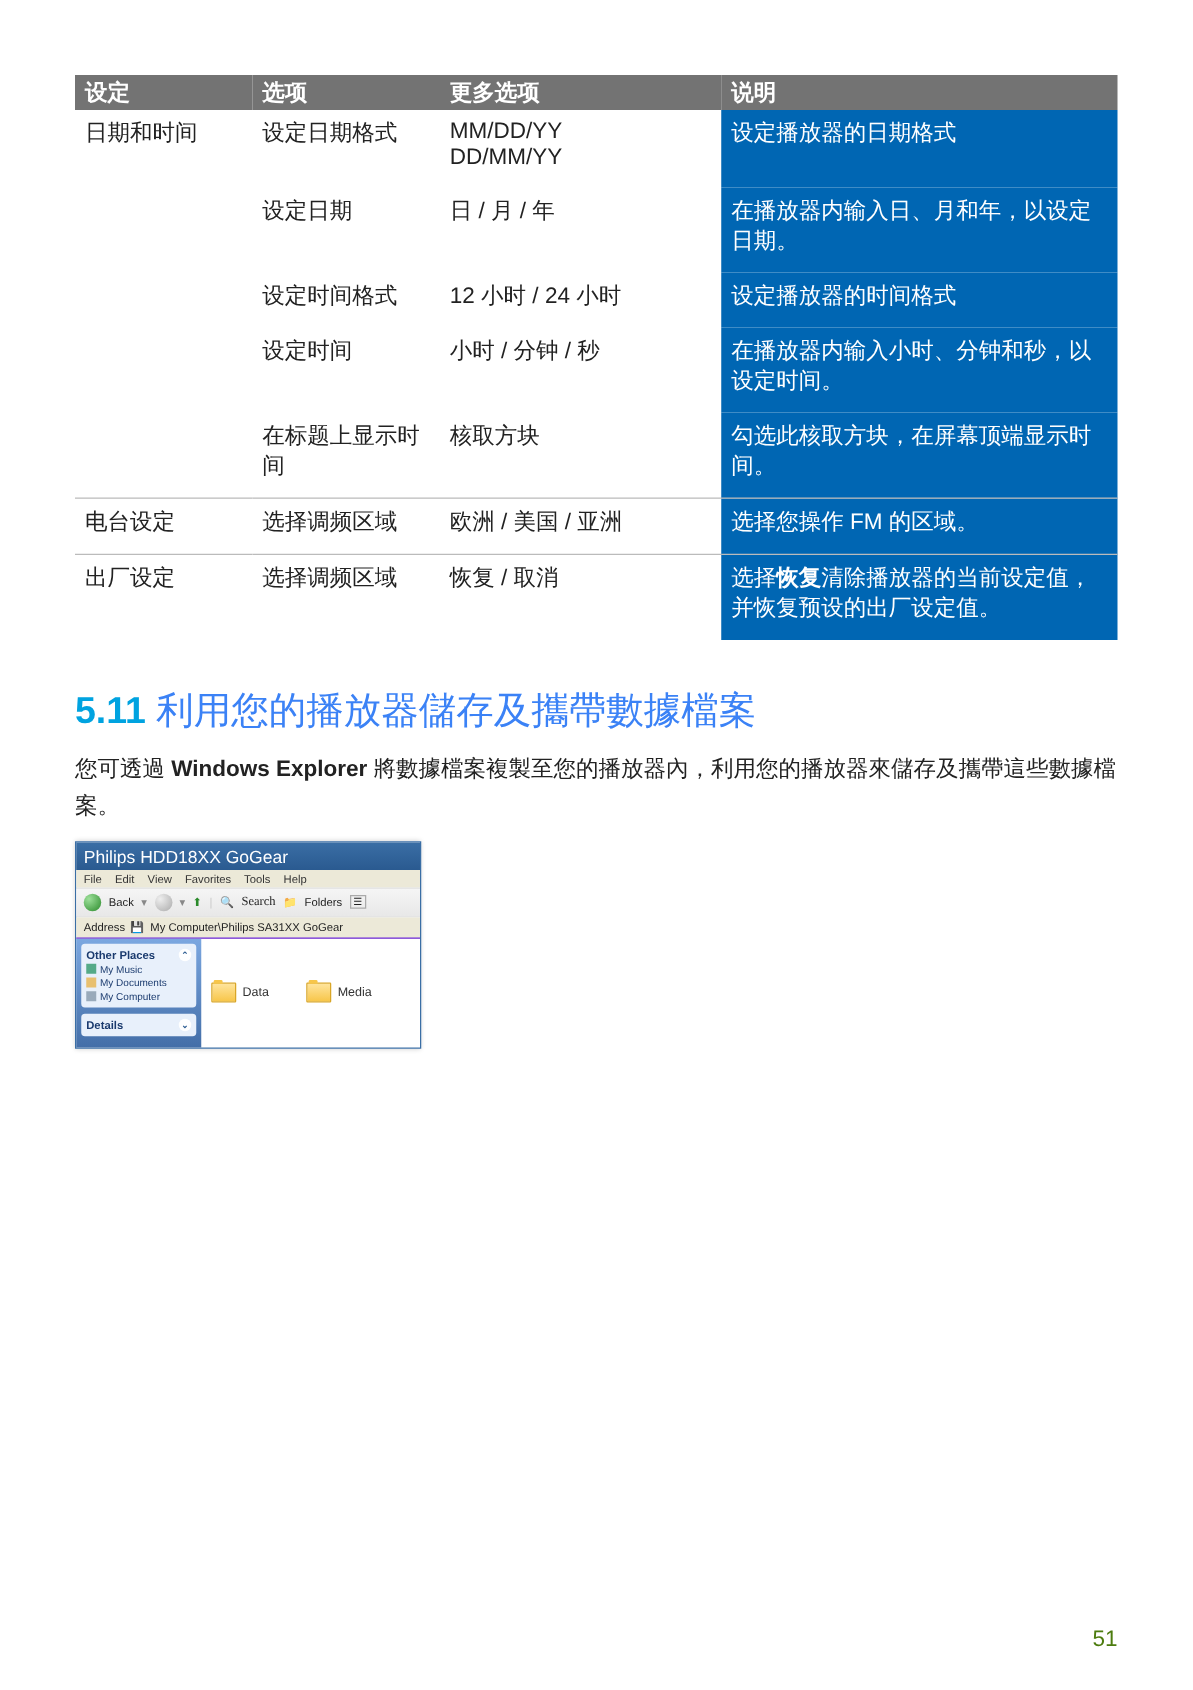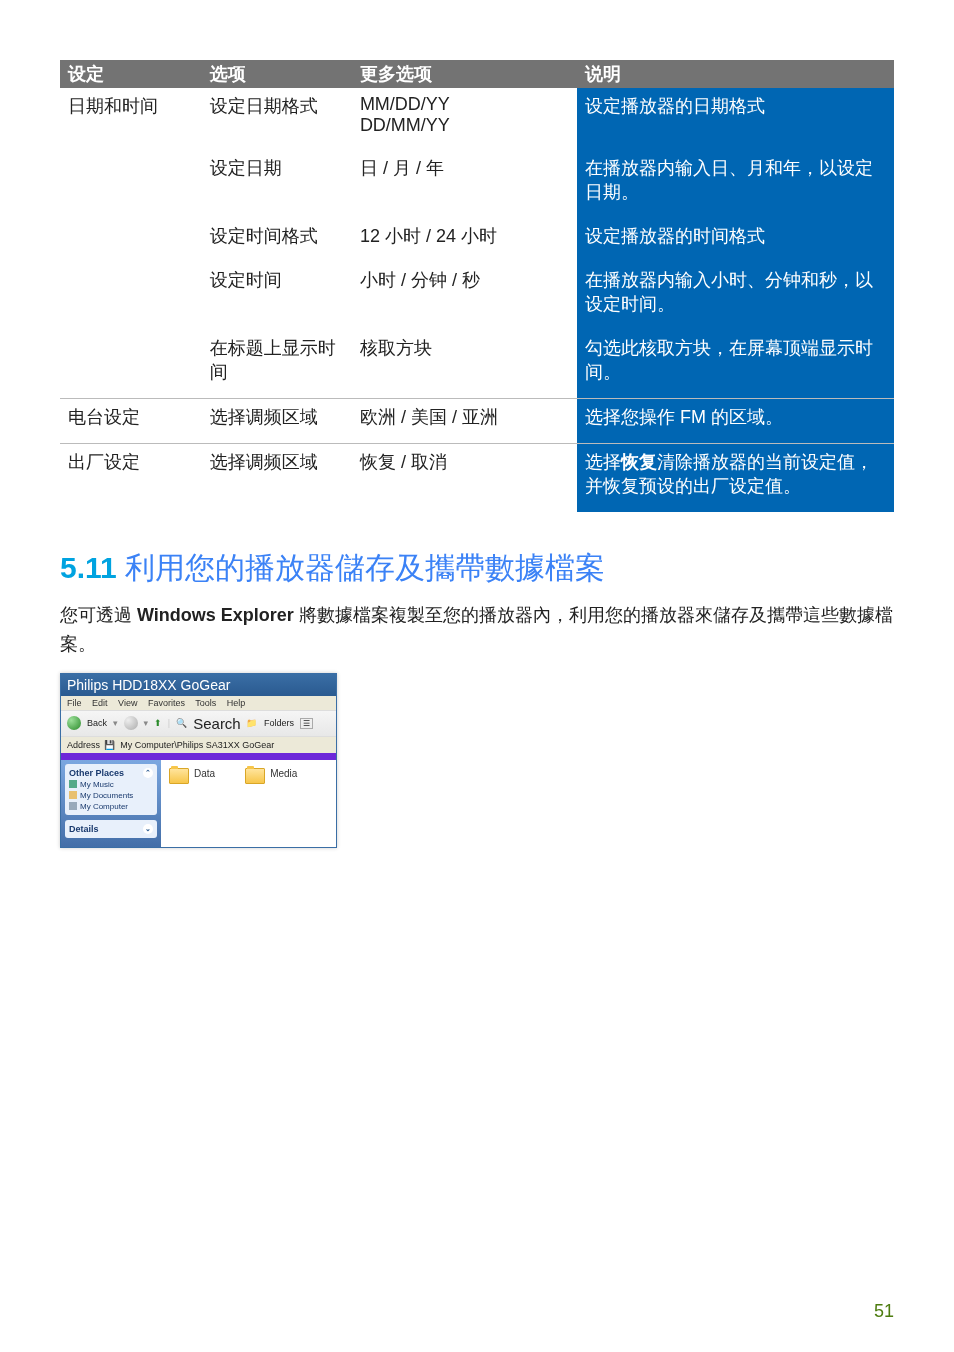--- a/index.html
+++ b/index.html
@@ -84,21 +84,21 @@
   display: flex;
   align-items: center;
   gap: 6px;
   border-top: 1px solid #ddd;
   border-bottom: 1px solid #ddd;
 }
 .explorer-addr {
   background: #ece9d8;
   padding: 3px 6px;
   font-size: 9px;
-  border-bottom: 7px solid #6d28d9;
+  border-bottom: 1px solid #6d28d9;
 }
 .explorer-body {
   display: flex;
   min-height: 72px;
 }
 .explorer-side {
   width: 92px;
   background: linear-gradient(#7ba7e0, #436ea8);
   padding: 4px;
   color: #fff;
@@ -142,20 +142,21 @@
   position: absolute;
   top: -3px;
   left: 1px;
   width: 7px;
   height: 3px;
   background: #f7c64a;
   border-radius: 1px 1px 0 0;
 }
 .folder-item {
   display: flex;
+  align-items: center;
   gap: 5px;
   font-size: 10px;
   color: #333;
 }
 .circle-btn {
   width: 14px; height: 14px;
   border-radius: 50%;
 }
 .green-btn { background: radial-gradient(circle at 30% 30%, #9de09a, #2a8a2a); }
 .gray-btn { background: radial-gradient(circle at 30% 30%, #eee, #aaa); }
@@ -252,21 +253,21 @@
   </div>
   <div class="explorer-toolbar">
     <span class="circle-btn green-btn"></span>
     <span style="font-size:9px;">Back</span>
     <span style="font-size:9px;color:#888;">▾</span>
     <span class="circle-btn gray-btn"></span>
     <span style="font-size:9px;color:#888;">▾</span>
     <span style="color:#2a8a2a;">⬆</span>
     <span style="color:#ccc;">|</span>
     <span style="font-size:9px;">🔍</span>
-    <span style="font-size:15px;">Search</span>
+    <span style="font-size:10px;font-family:Liberation Serif, serif;">Search</span>
     <span style="font-size:9px;">📁</span>
     <span style="font-size:9px;">Folders</span>
     <span style="font-size:8px;border:1px solid #aaa;padding:0 2px;">☰</span>
   </div>
   <div class="explorer-addr">
     <span>Address</span>
     <span style="margin:0 2px;">💾</span>
     <span>My Computer\Philips SA31XX GoGear</span>
   </div>
   <div class="explorer-body">

